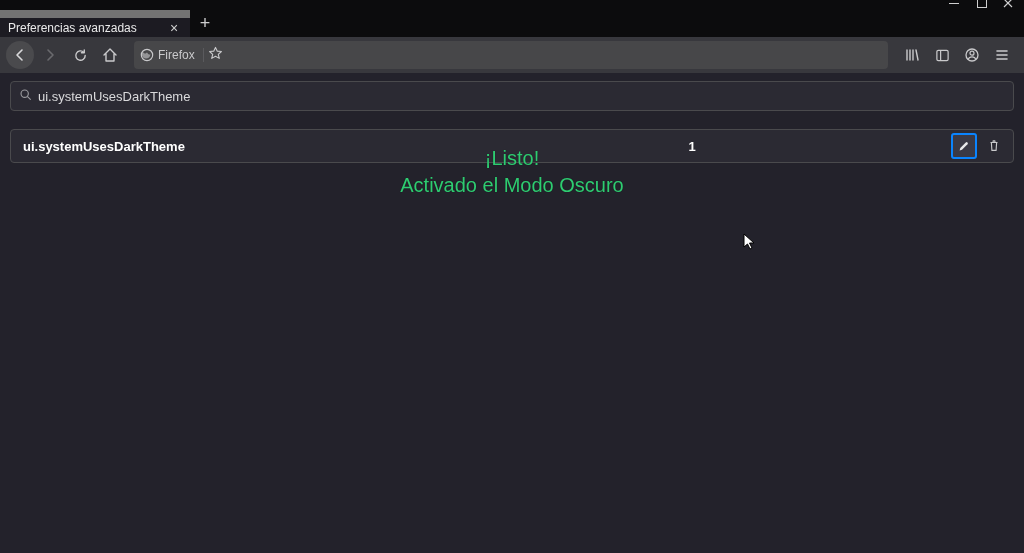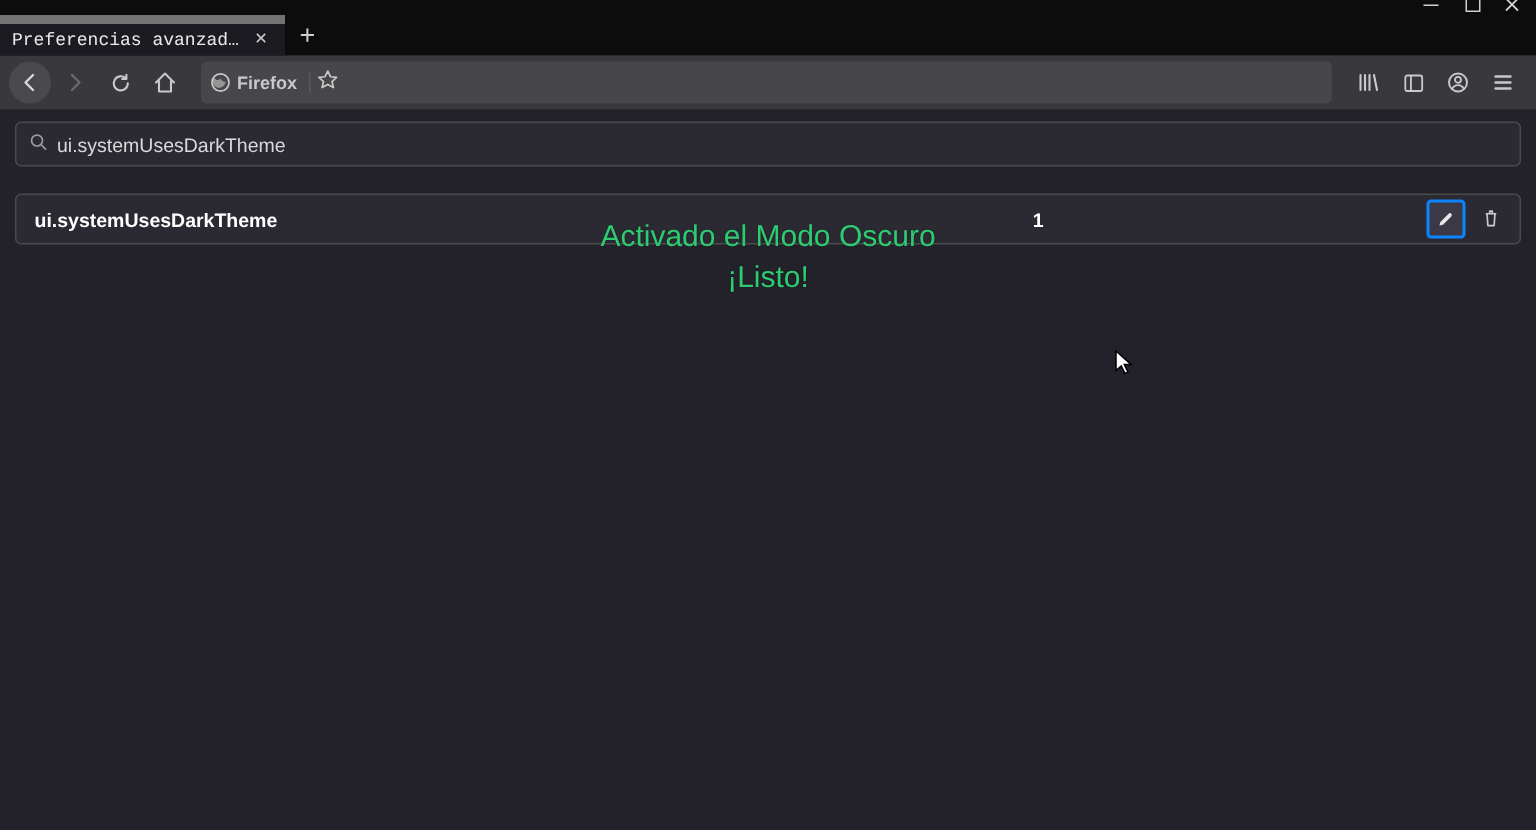--- a/index.html
+++ b/index.html
@@ -11,38 +11,38 @@
   .win-ctl   { position:absolute; top:-3px; }
   .win-min   { right:64px; }
   .win-max   { right:36px; }
   .win-close { right:10px; }
   .win-ctl svg { display:block; }
 
   
   .tabstrip { height: 27px; background:#0c0c0d; display:flex; align-items:stretch; }
   .tab      { display:flex; align-items:center; background:#1c1b22; width:190px;
               padding:0 8px; font-size:12px; color:#eaeaea; position:relative; }
-  .tab-active { border-top:6px solid #737373;font-family:Liberation Mono, monospace; }
+  .tab-active { border-top:8px solid #737373; }
   .tab-title  { flex:1; white-space:nowrap; overflow:hidden; text-overflow:ellipsis; }
   .tab-close  { width:16px; height:16px; display:flex; align-items:center;
                 justify-content:center; color:#cfcfcf; font-size:14px; cursor:pointer;}
   .newtab   { width:30px; display:flex; align-items:center; justify-content:center;
               color:#cfcfcf; font-size:18px; cursor:pointer; }
 
   
   .navbar   { height:36px; background:#38383d; display:flex; align-items:center;
               padding:0 6px; gap:2px; }
   .nav-btn  { width:28px; height:28px; display:flex; align-items:center;
               justify-content:center; color:#b5b5b8; border-radius:4px; }
   .nav-btn.disabled { color:#6a6a6e; }
   .nav-btn.back-circle { background:#4a4a4d; border-radius:50%; width:28px; height:28px; }
   .url-wrap { flex:1; display:flex; align-items:center; background:#474749;
               border-radius:4px; height:28px; margin:0 8px; padding:0 6px; }
   .url-firefox { display:flex; align-items:center; gap:4px; color:#c9c9cb;
-                 padding-right:8px; border-right:1px solid #5a5a5d; font-size:12px;font-weight:bold;}
+                 padding-right:8px; border-right:1px solid #5a5a5d; font-size:12px;}
   .url-text { flex:1; padding-left:8px; color:#d9d9db; font-size:13px; }
   .url-star { color:#b5b5b8; padding:0 4px; }
   .right-btns { display:flex; align-items:center; gap:2px; padding-right:2px; }
 
   
   .config-area { padding:8px 10px 0 10px; }
   .search-box { display:flex; align-items:center; background:#2b2a33;
                 border:1px solid #4a4a4d; border-radius:4px; height:30px;
                 padding:0 8px; color:#c9c9cb; }
   .search-box .mag { margin-right:6px; opacity:0.7; }
@@ -183,21 +183,21 @@
     </div>
     <div class="pref-del">
       <svg width="14" height="14" viewBox="0 0 16 16">
         <path d="M5 4h6l-.6 9H5.6L5 4zM4 4h8M7 2h2v2H7z" fill="none" stroke="#c9c9cb" stroke-width="1.3" stroke-linejoin="round"></path>
       </svg>
     </div>
   </div>
 </div>
 
 <div class="overlay-msg">
+  <div>¡Listo!</div>
   <div>Activado el Modo Oscuro</div>
-  <div>¡Listo!</div>
 </div>
 
 <div class="cursor">
   <svg width="14" height="18" viewBox="0 0 14 18">
       <path d="M1 1 L1 14 L4.5 11 L7 16 L9 15 L6.5 10 L11 10 Z" fill="#fff" stroke="#000" stroke-width="1"></path>
     </svg>
 </div>
 
 </body></html>

